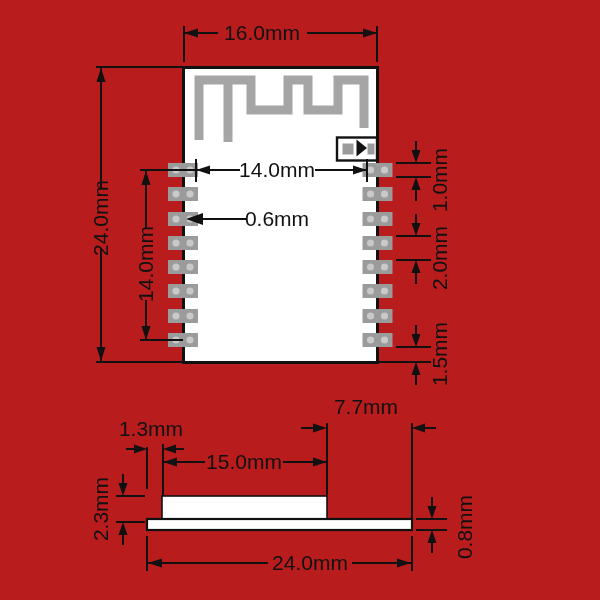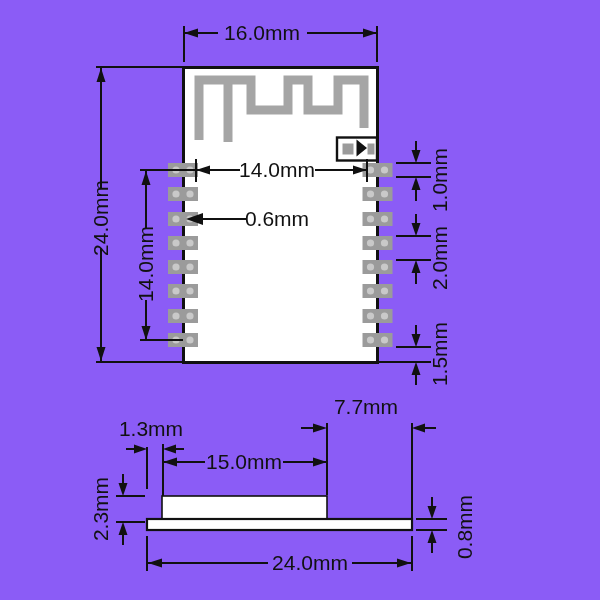--- a/index.html
+++ b/index.html
@@ -1,16 +1,16 @@
 <!DOCTYPE html>
 <html><head>
 <meta charset="utf-8">
 <style>
   html,body{margin:0;padding:0;background:#ffffff;}
-  .stage{width:600px;height:600px;background:#8b5cf6;position:relative;font-family:"Liberation Sans",sans-serif;}
+  .stage{width:600px;height:600px;background:#b91c1c;position:relative;font-family:"Liberation Sans",sans-serif;}
   svg{display:block;}
   .lbl{font-family:"Liberation Sans",sans-serif;font-size:21px;fill:#111;}
   .dline{stroke:#111;stroke-width:2;fill:none;}
   .thick{stroke:#111;stroke-width:3;fill:#fff;}
   .ah{fill:#111;stroke:none;}
 </style>
 </head>
 <body>
 
 <div class="stage">

